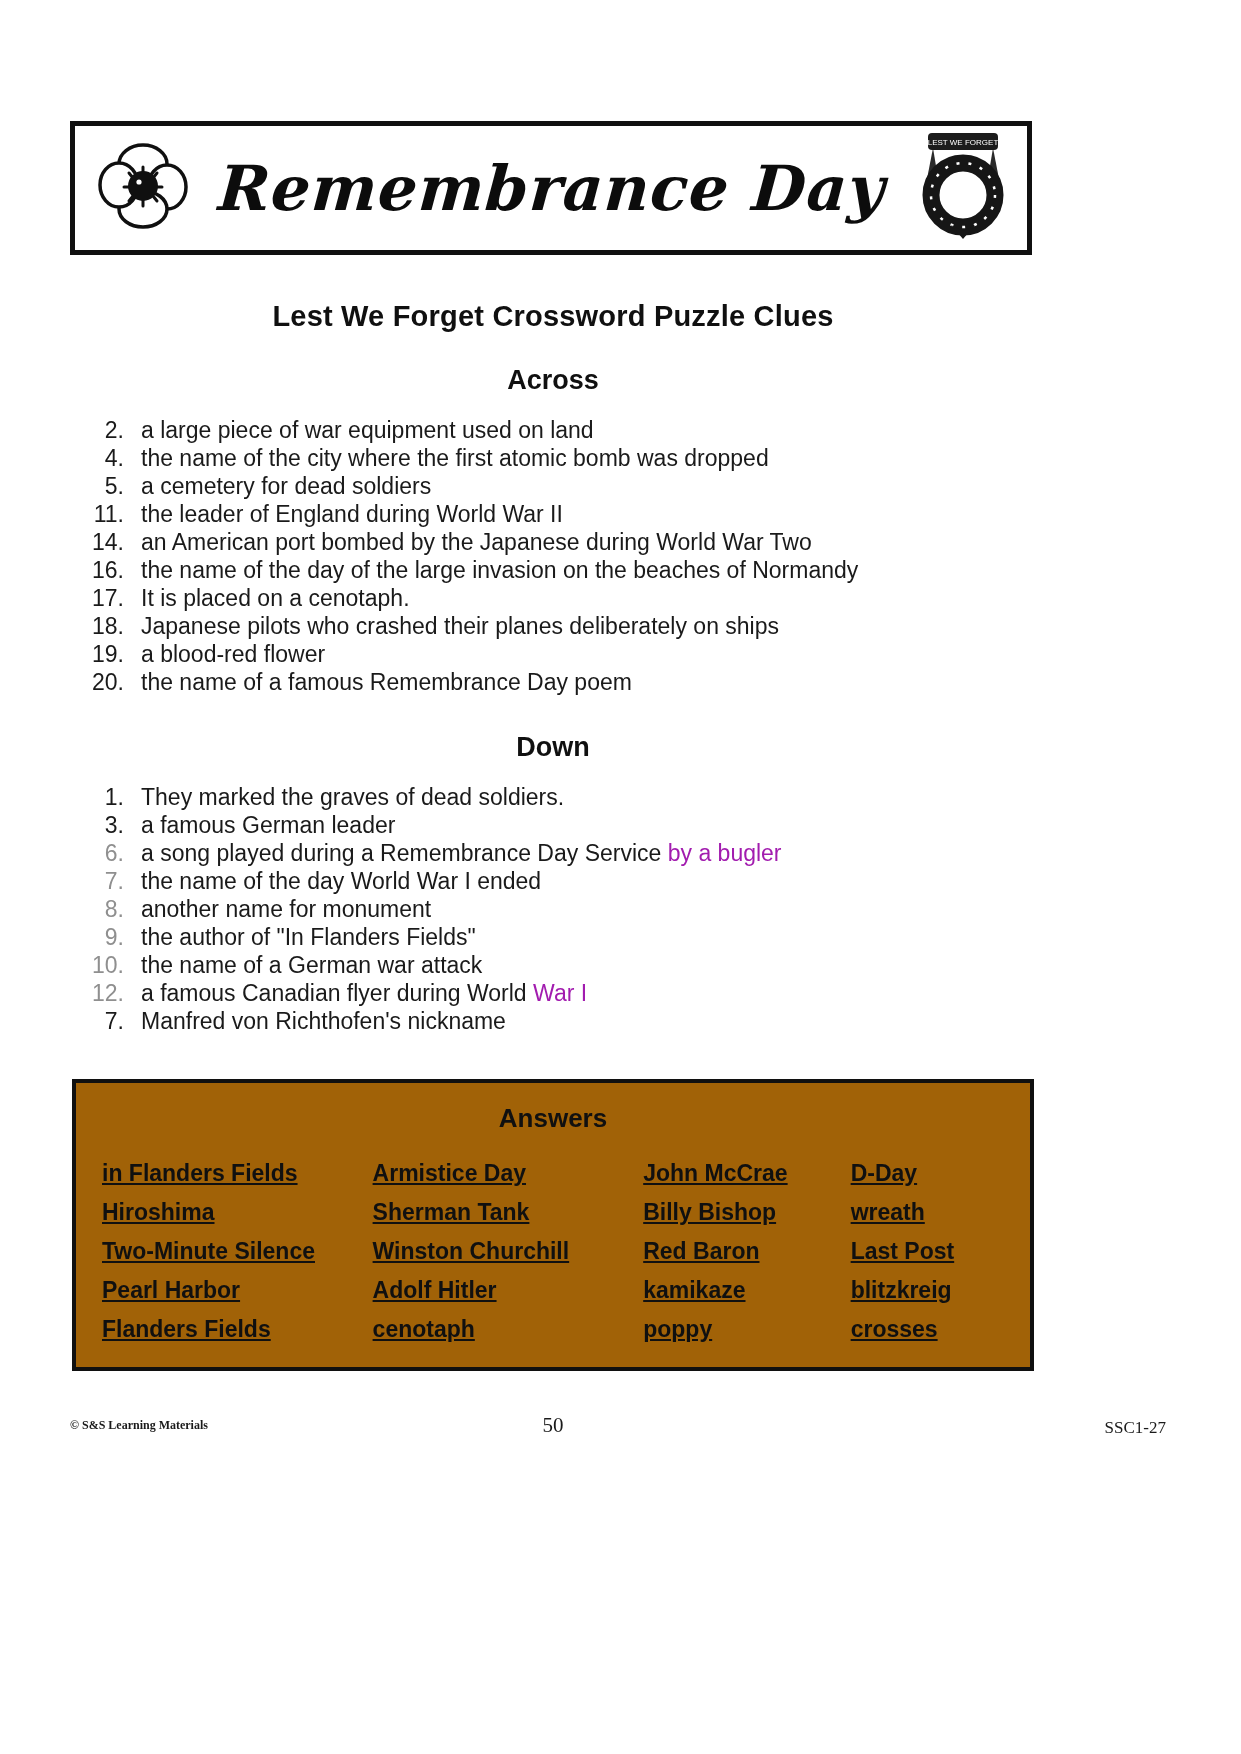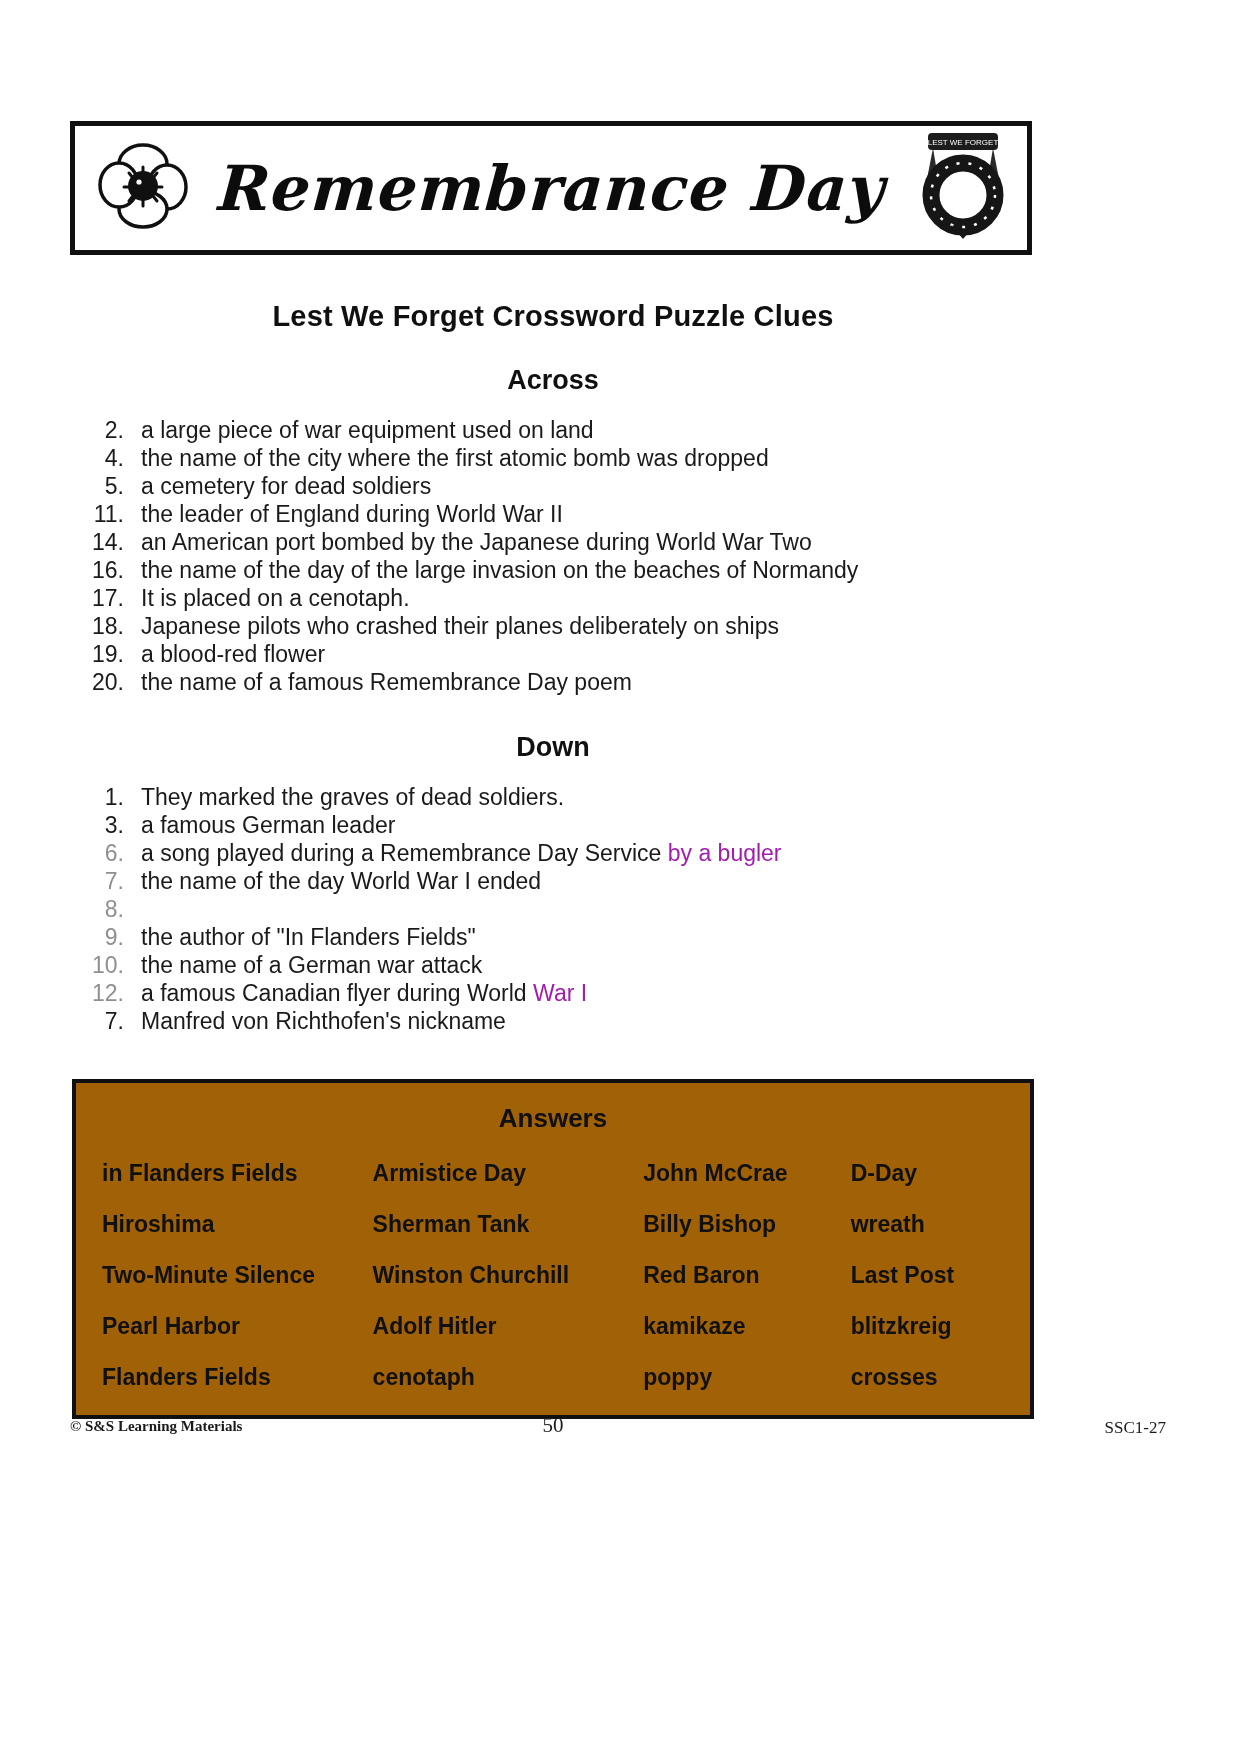--- a/index.html
+++ b/index.html
@@ -63,30 +63,31 @@
     padding: 14px 26px 24px 26px;
     background: #a16207;
   }
   .answers-heading {
     margin: 6px 0 26px; font-size: 26px; font-weight: bold;
     text-align: center; color: #101010;
   }
   .answers-grid {
     display: grid;
     grid-template-columns: 30% 30% 23% 17%;
-    row-gap: 24px;
+    row-gap: 12px;
     font-size: 23px; font-weight: bold; line-height: 27px;
     color: #101010;
+    text-decoration: underline;
   }
 
   
   .footer-left {
     position: absolute; left: 70px; top: 1418px;
     font-family: "Liberation Serif", serif; font-weight: bold;
-    font-size: 15px; color: #1a1a1a;
+    font-size: 12px; color: #1a1a1a;
   }
   .footer-center {
     position: absolute; left: 72px; top: 1413px; width: 962px;
     text-align: center; font-family: "Liberation Serif", serif;
     font-size: 21px; color: #1a1a1a;
   }
   .footer-right {
     position: absolute; right: 75px; top: 1418px;
     font-family: "Liberation Serif", serif;
     font-size: 17px; color: #1a1a1a; text-align: center;
@@ -195,20 +196,21 @@
     <div class="clue num-faded">
       <span class="clue-num">6.</span>
       <span class="clue-text"><span>a song played during a Remembrance Day Service </span><span class="faded">by a bugler</span></span>
     </div>
     <div class="clue num-faded">
       <span class="clue-num">7.</span>
       <span class="clue-text">the name of the day World War I ended</span>
     </div>
     <div class="clue num-faded">
       <span class="clue-num">8.</span>
+      <span class="clue-text">another name for monument</span>
     </div>
     <div class="clue num-faded">
       <span class="clue-num">9.</span>
       <span class="clue-text">the author of "In Flanders Fields"</span>
     </div>
     <div class="clue num-faded">
       <span class="clue-num">10.</span>
       <span class="clue-text">the name of a German war attack</span>
     </div>
     <div class="clue num-faded">

